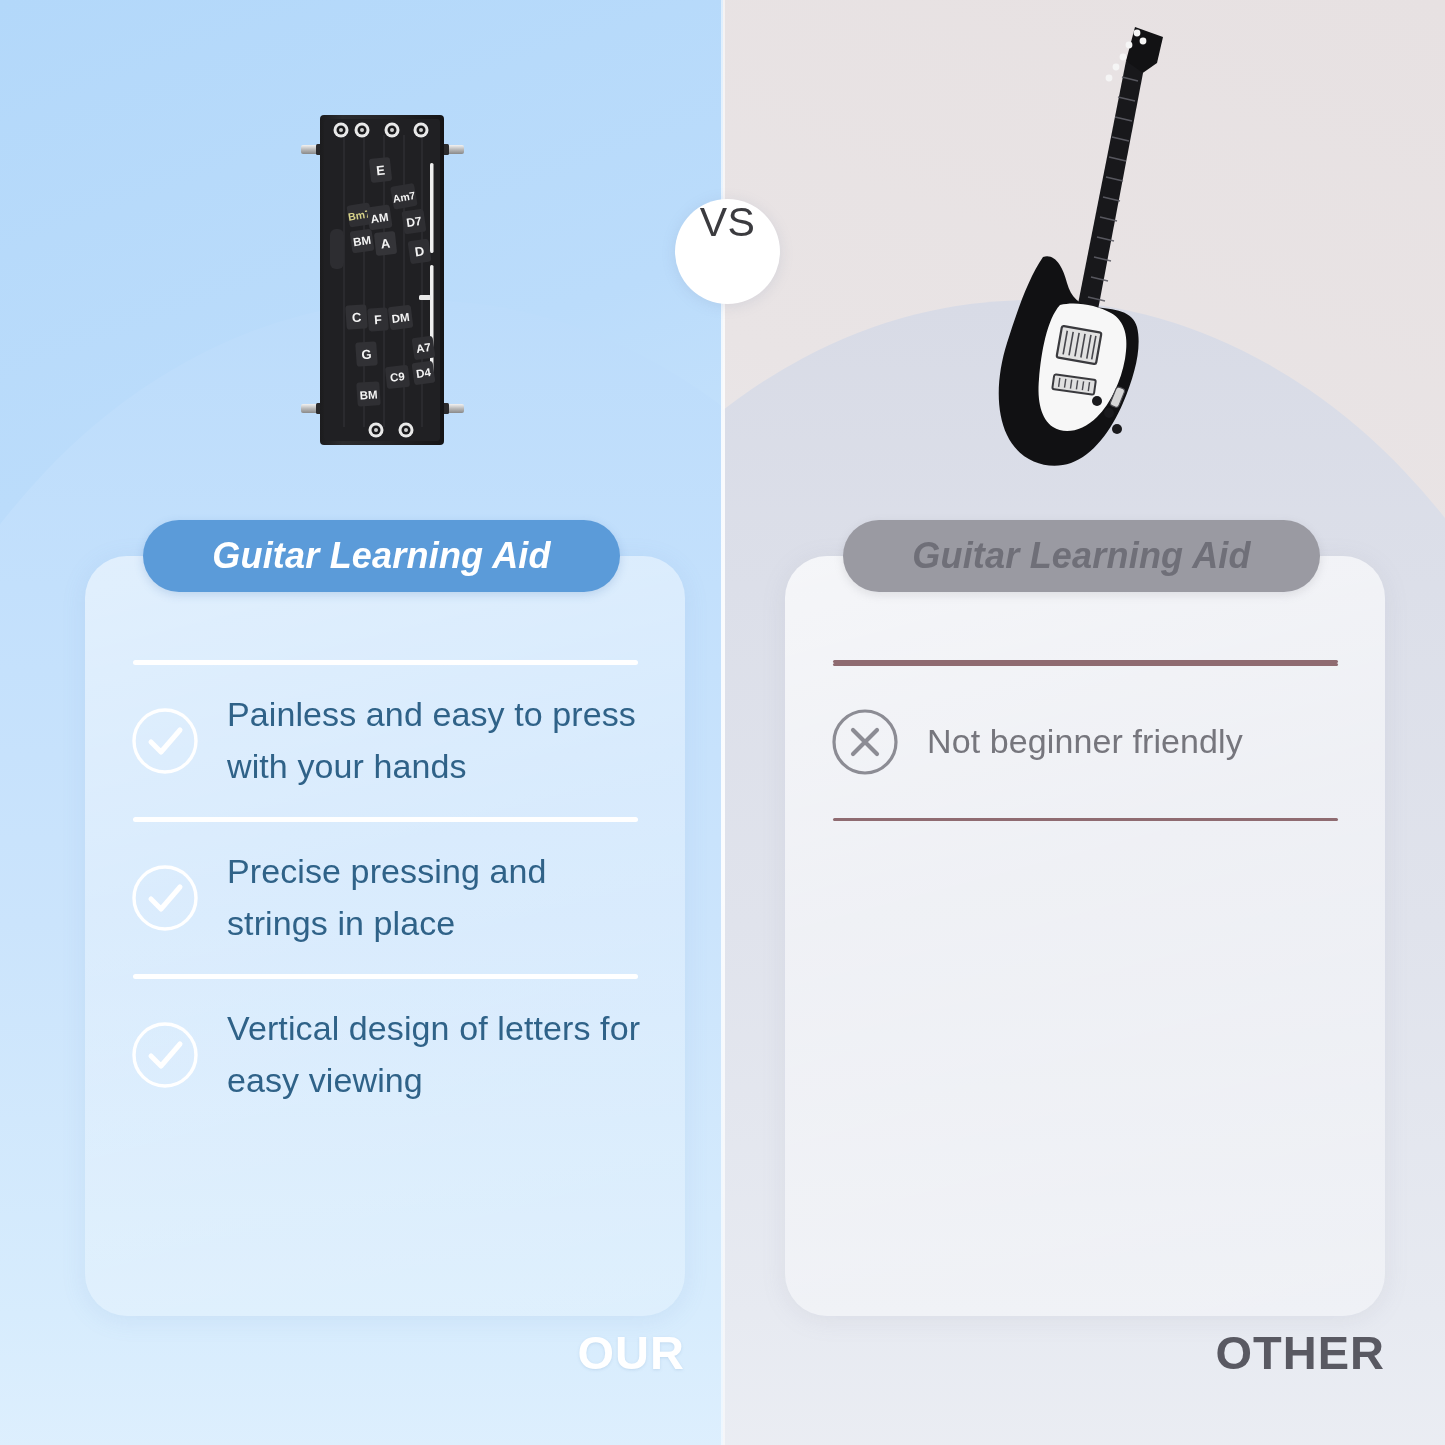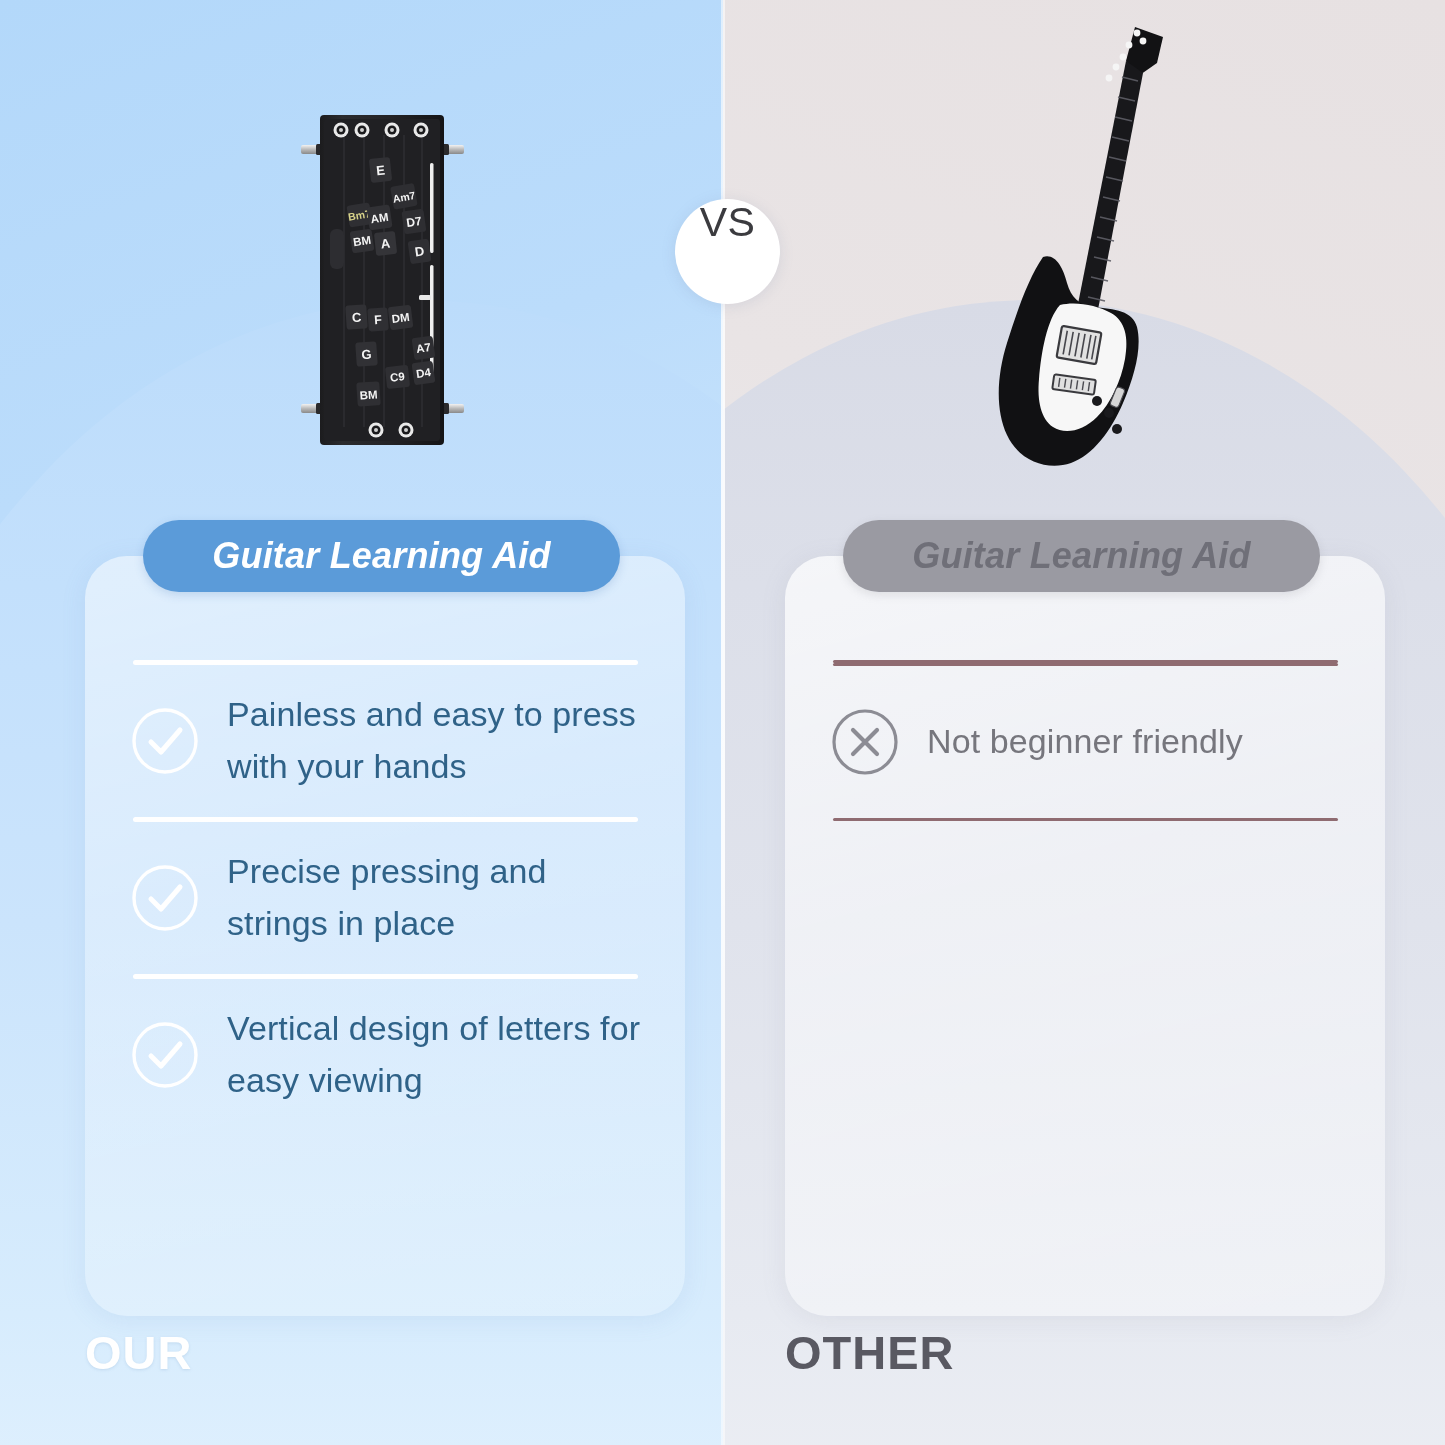--- a/index.html
+++ b/index.html
@@ -201,21 +201,21 @@
   }
   .feat-text-right {
     color: #76767d;
   }
 
   
   .caption {
     position: absolute;
     top: 1325px;
     width: 600px;
-    text-align: left;
+    text-align: right;
     font-size: 47px;
     font-weight: 700;
     letter-spacing: 1px;
   }
   .caption-left {
     left: 85px;
     color: #ffffff;
     text-shadow: 0 1px 3px rgba(120,160,200,0.25);
   }
   .caption-right {

